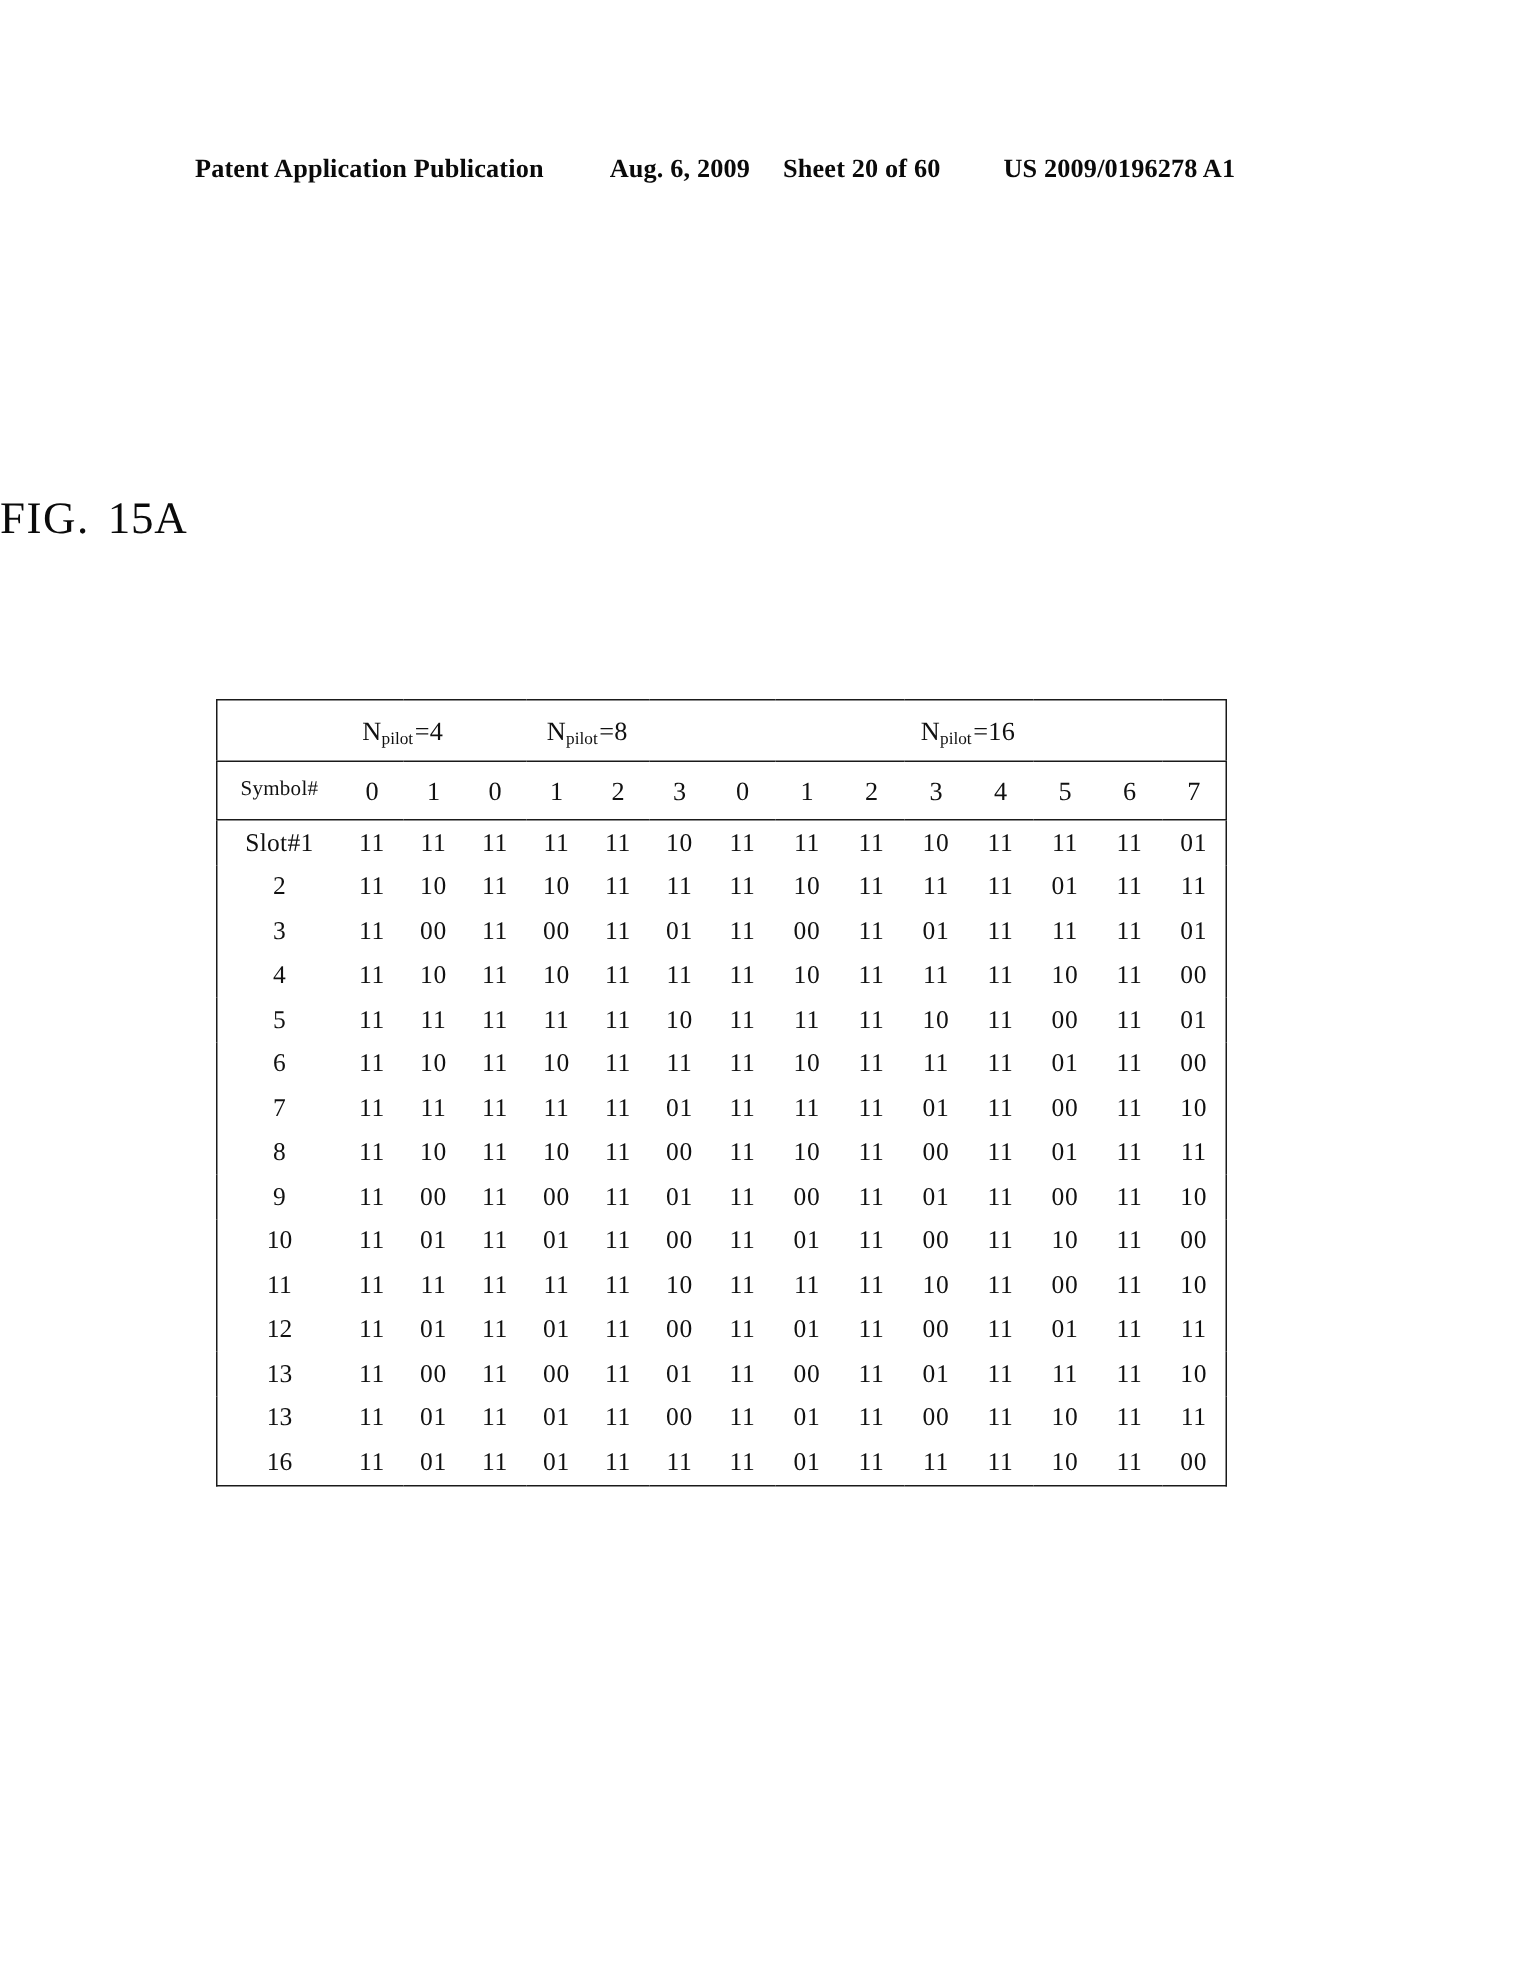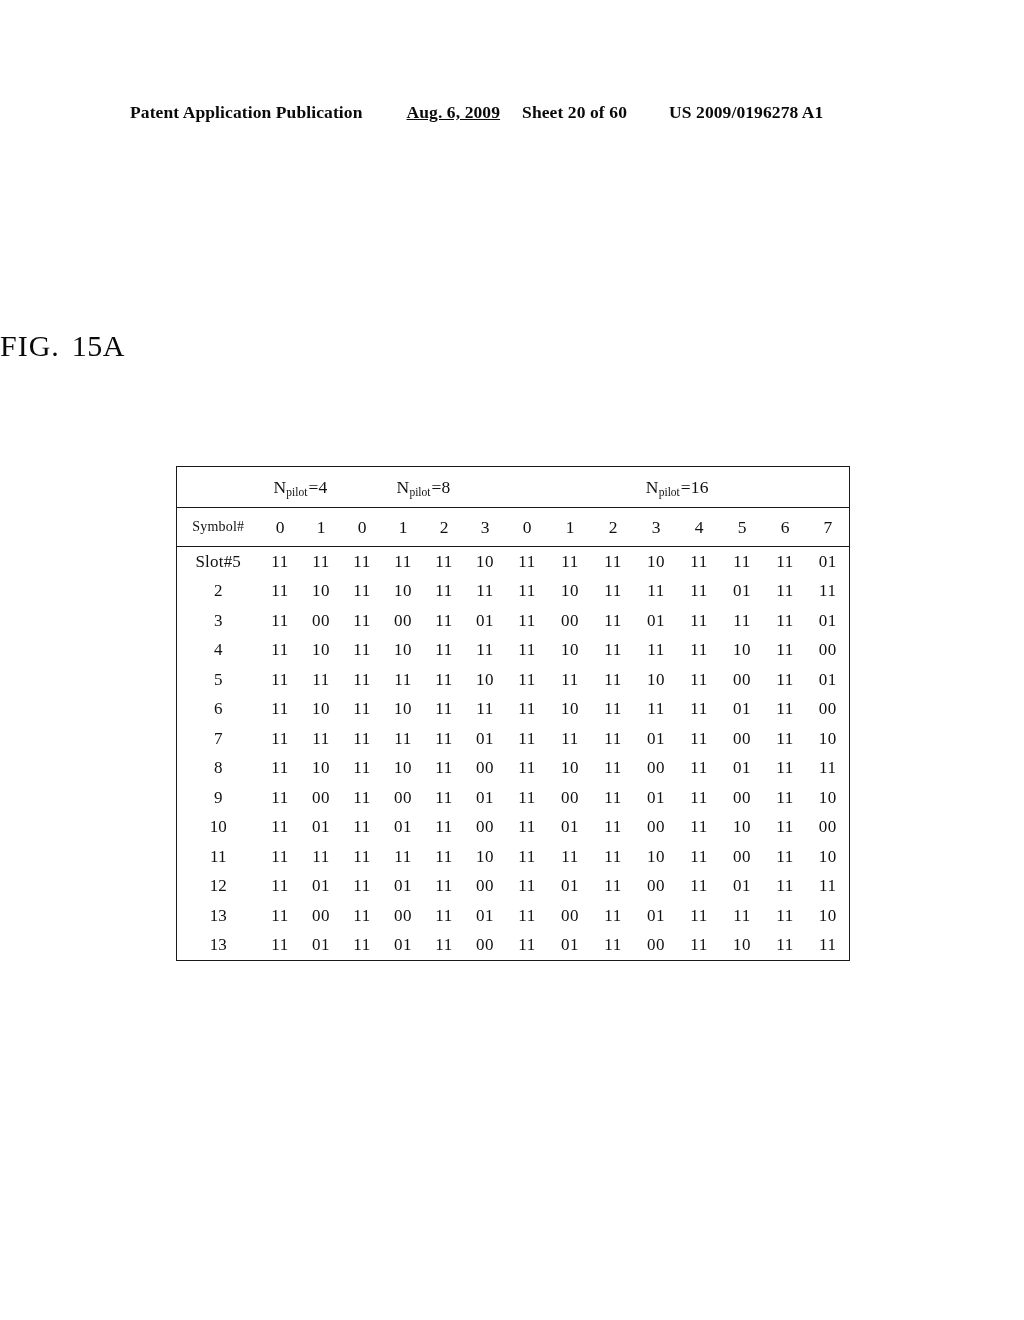--- a/index.html
+++ b/index.html
@@ -25,21 +25,21 @@
     display: flex;
     align-items: baseline;
     font-family: "Liberation Serif", serif;
     font-weight: bold;
     font-size: 17.5px;
     letter-spacing: 0.1px;
     white-space: nowrap;
     margin-top: 16px;
   }
   .pub-header .h-pub    { }
-  .pub-header .h-date   { margin-left: 44px; text-decoration: underline; }
+  .pub-header .h-date   { margin-left: 44px; }
   .pub-header .h-sheet  { margin-left: 22px; }
   .pub-header .h-patno  { margin-left: 42px; }
 
   
   .fig-title {
     position: absolute;
     top: 329px;
     left: 0;
     width: 1024px;
     text-align: left;
@@ -47,21 +47,21 @@
     font-size: 30px;
     letter-spacing: 1.5px;
     font-weight: 400;
   }
   .fig-title .fig-word { letter-spacing: 1px; }
   .fig-title .fig-num  { margin-left: 12px; letter-spacing: 0.5px; }
 
   
   .table-wrap {
     position: absolute;
-    left: 176px;
+    left: 144px;
     top: 466px;
     width: 670px;
   }
   table.grid {
     border-collapse: collapse;
     table-layout: fixed;
     width: 670px;
     font-family: "Liberation Serif", serif;
     font-size: 17px;
     color: #111;
@@ -189,21 +189,21 @@
           <td class="sym-num">3</td>
           <td class="sym-num">4</td>
           <td class="sym-num">5</td>
           <td class="sym-num">6</td>
           <td class="sym-num">7</td>
         </tr>
     </thead>
     <tbody id="table-body">
 
     <tr class="data-row">
-          <td class="sep-label slot-label first">Slot#5</td>
+          <td class="sep-label slot-label first">Slot#1</td>
           <td class="cell-val">11</td>
           <td class="cell-val sep-group">11</td>
           <td class="cell-val">11</td>
           <td class="cell-val">11</td>
           <td class="cell-val">11</td>
           <td class="cell-val sep-group2">10</td>
           <td class="cell-val">11</td>
           <td class="cell-val">11</td>
           <td class="cell-val">11</td>
           <td class="cell-val">10</td>
@@ -425,16 +425,33 @@
           <td class="cell-val">11</td>
           <td class="cell-val sep-group2">00</td>
           <td class="cell-val">11</td>
           <td class="cell-val">01</td>
           <td class="cell-val">11</td>
           <td class="cell-val">00</td>
           <td class="cell-val">11</td>
           <td class="cell-val">10</td>
           <td class="cell-val">11</td>
           <td class="cell-val">11</td>
+        </tr>
+        <tr class="data-row">
+          <td class="sep-label slot-label">16</td>
+          <td class="cell-val">11</td>
+          <td class="cell-val sep-group">01</td>
+          <td class="cell-val">11</td>
+          <td class="cell-val">01</td>
+          <td class="cell-val">11</td>
+          <td class="cell-val sep-group2">11</td>
+          <td class="cell-val">11</td>
+          <td class="cell-val">01</td>
+          <td class="cell-val">11</td>
+          <td class="cell-val">11</td>
+          <td class="cell-val">11</td>
+          <td class="cell-val">10</td>
+          <td class="cell-val">11</td>
+          <td class="cell-val">00</td>
         </tr>
       </tbody>
   </table>
 </div>
 
 </body></html>

